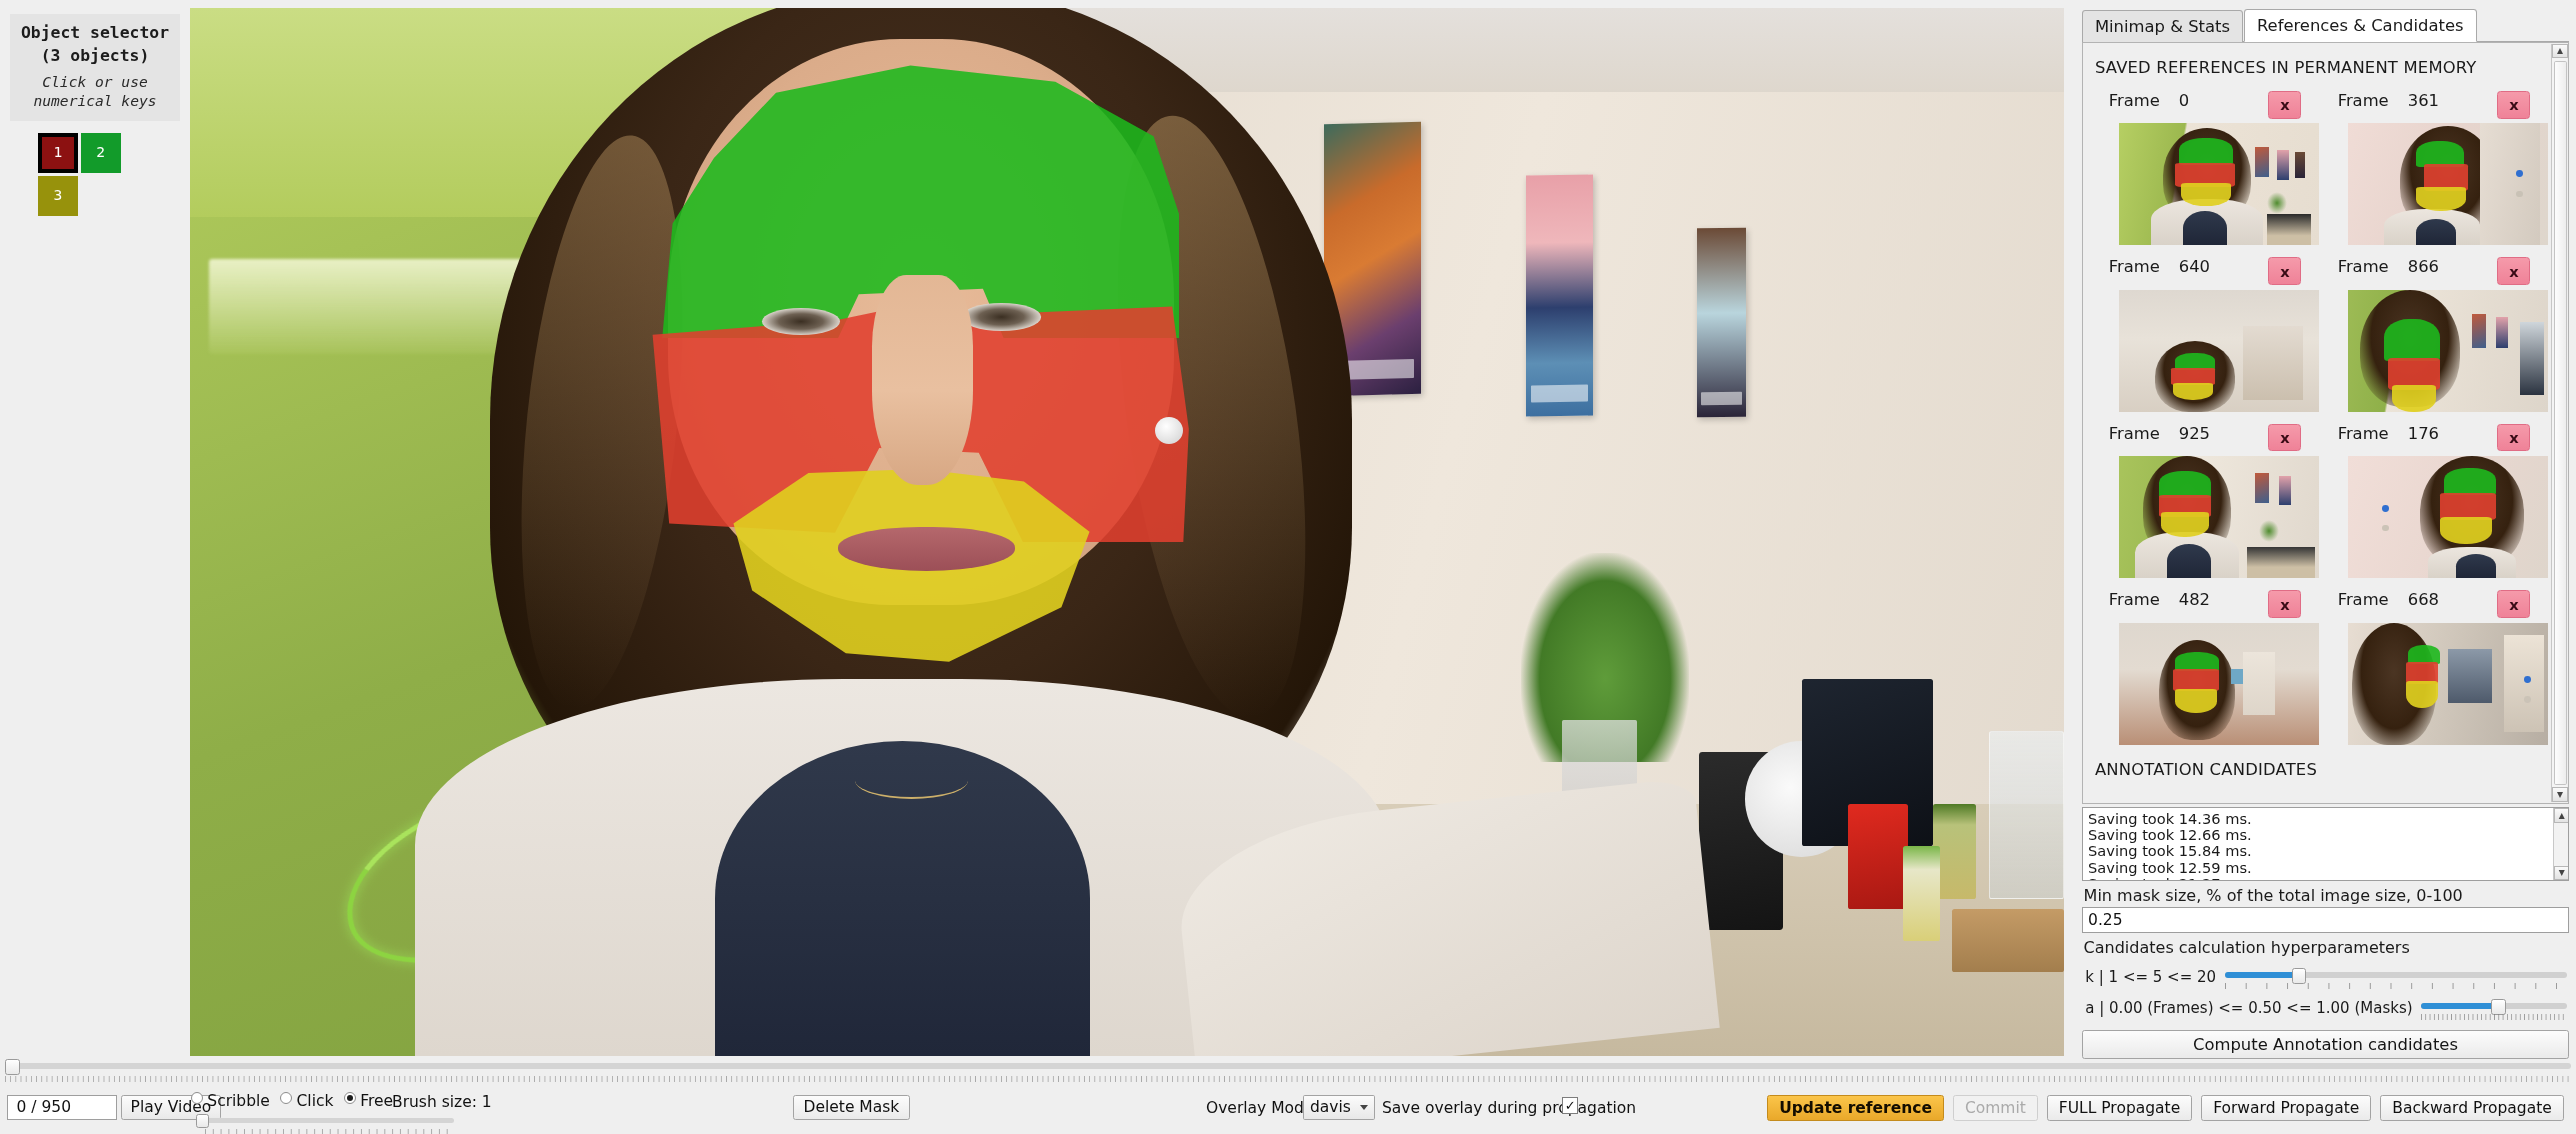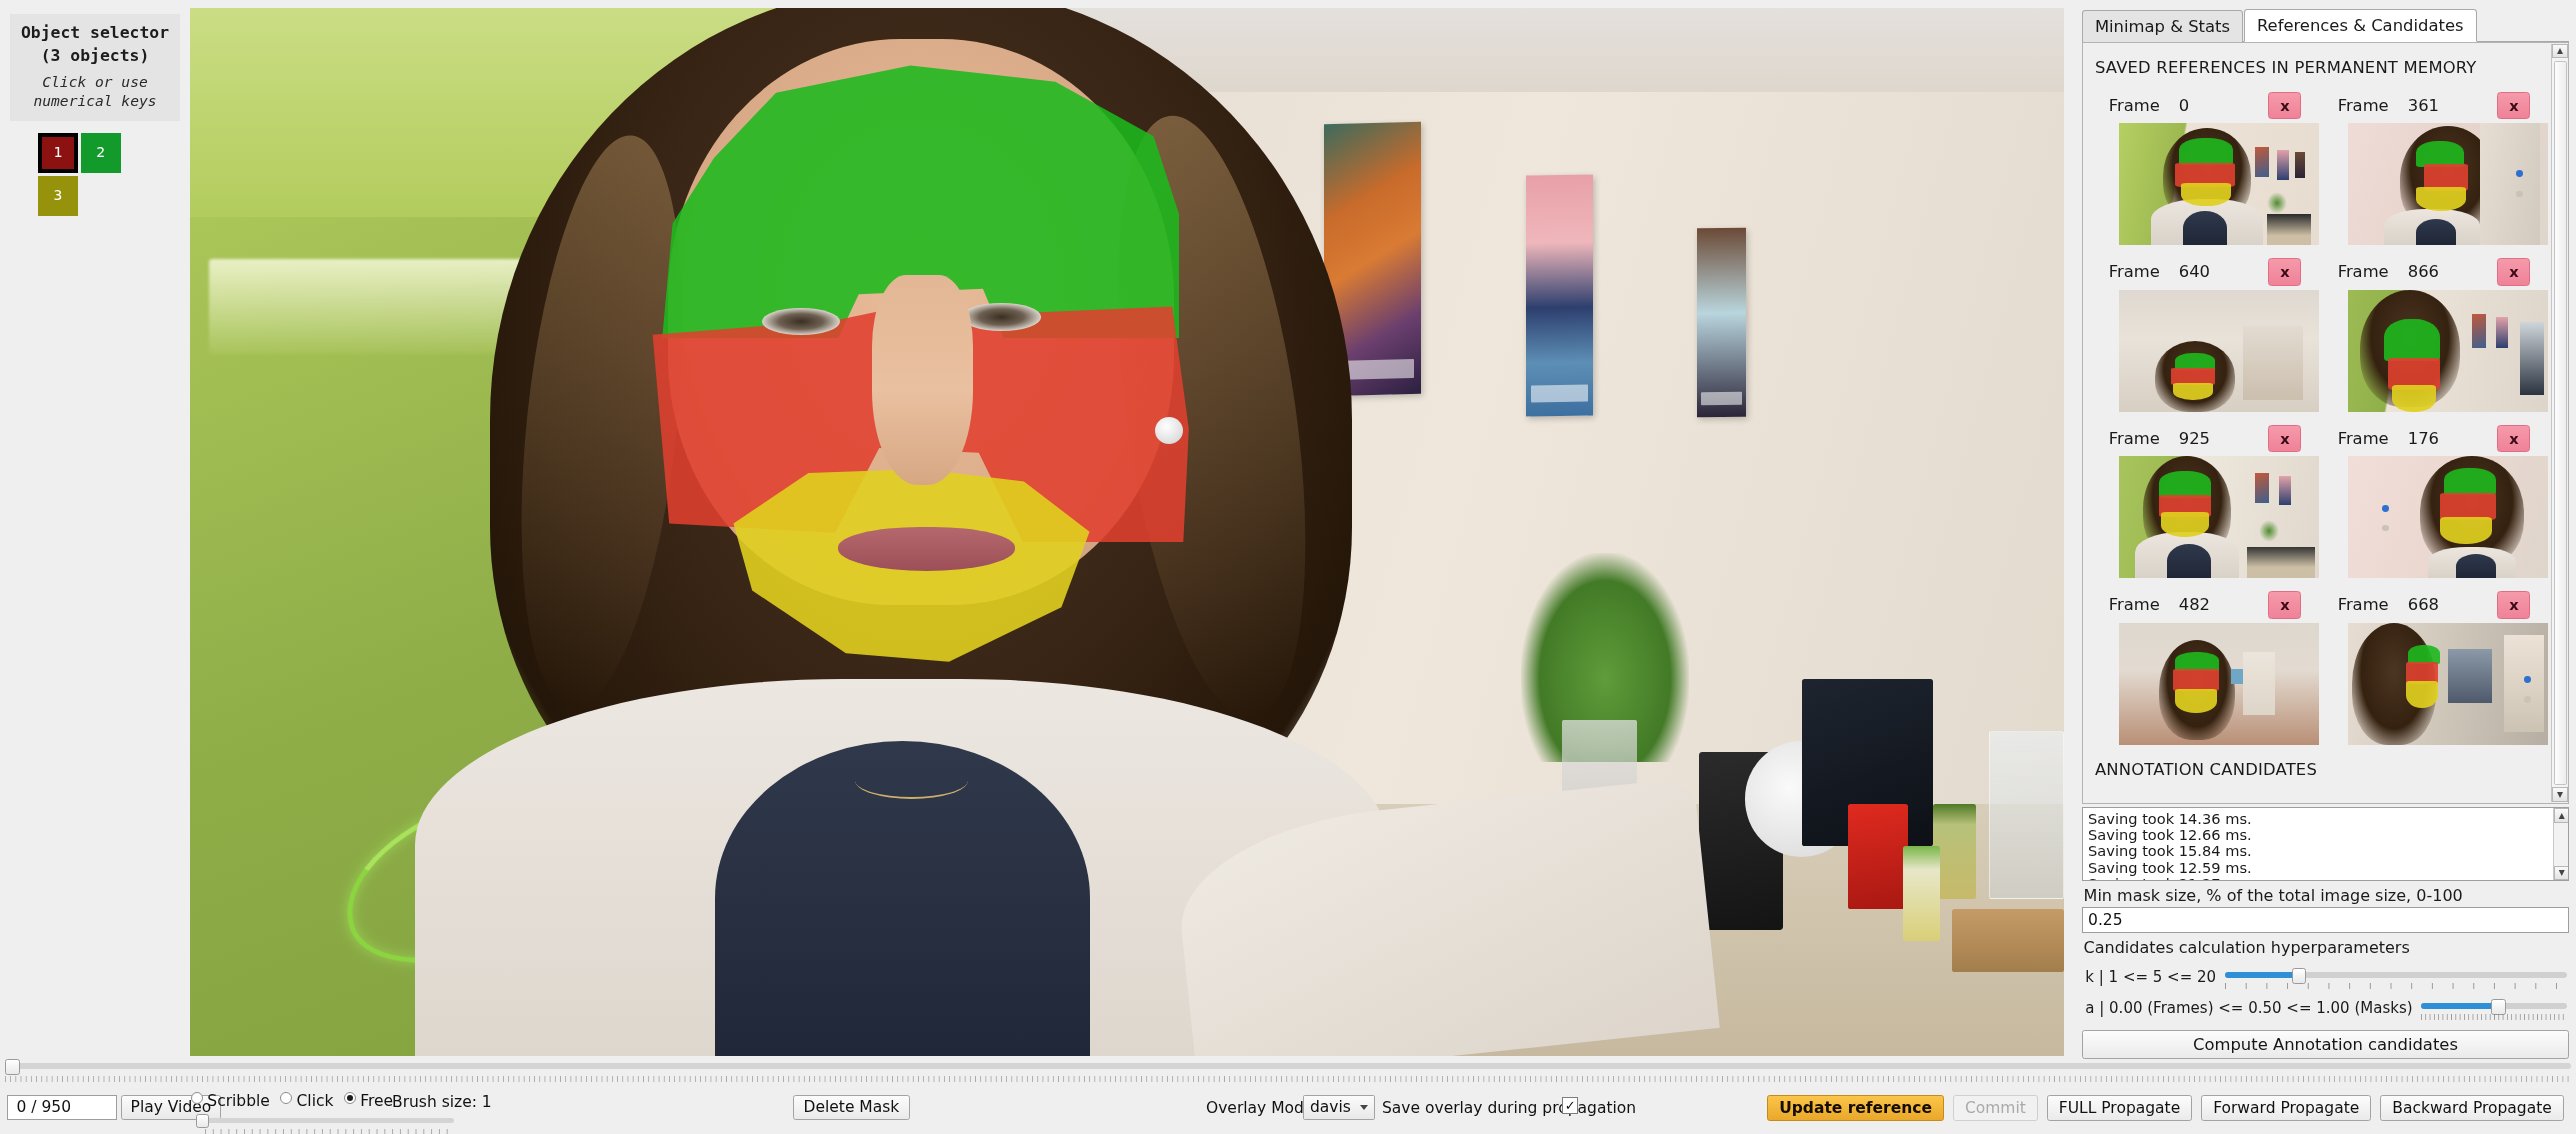--- a/index.html
+++ b/index.html
@@ -246,21 +246,21 @@
     margin: 0 6.9px; height: 762px;
     background: #efefef; border: 0.9px solid #b3b3b3;
   }
   .refs-inner { position: absolute; inset: 0 17px 0 0; overflow: hidden; padding: 8.6px 0 0 10.3px; }
   .section-label {
     font-size: 16.4px; color: #1a1a1a; margin: 6.9px 0 13.8px 1.7px; letter-spacing: 0.2px;
   }
   .ref-grid { display: flex; flex-wrap: wrap; }
   .ref-card { width: 50%; margin-bottom: 12px; }
   .ref-head {
-    display: flex; align-items: center; height: 29px;
+    display: flex; align-items: flex-start; height: 29px;
     padding-left: 15.5px; padding-right: 20.7px;
   }
   .ref-frame-label { font-size: 16.4px; color: #1a1a1a; }
   .ref-frame-num { font-size: 16.4px; color: #1a1a1a; margin-left: 19px; min-width: 38px; }
   .ref-del {
     margin-left: auto;
     width: 33px; height: 27.6px;
     background: linear-gradient(180deg,#f59aaa,#ef8298);
     border: 0.9px solid #e06c85; border-radius: 3.4px;
     color: #3a0b16; font-size: 14.6px; font-weight: bold;

